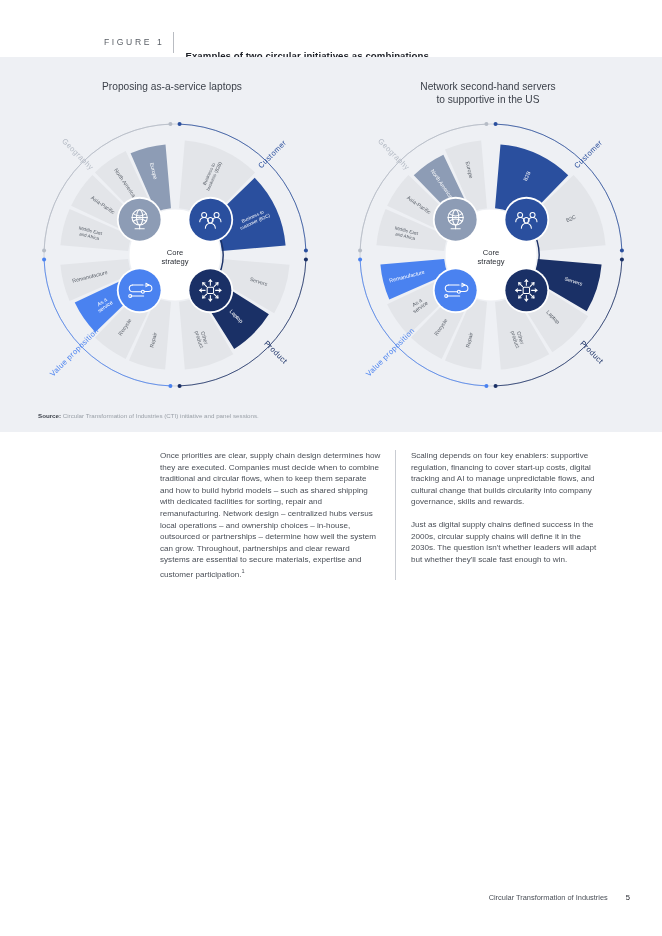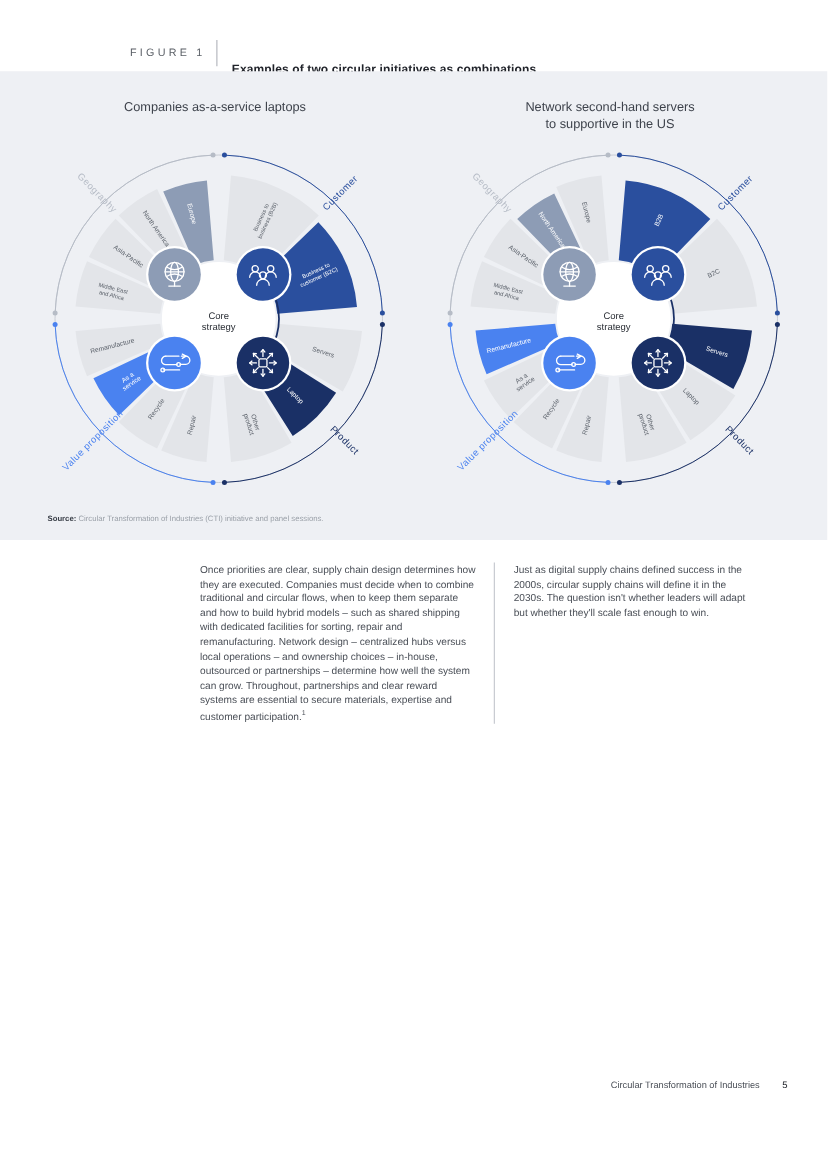--- a/index.html
+++ b/index.html
@@ -54,40 +54,40 @@
     font-size:8.1px;line-height:11.6px;color:#4a4f57;
   }
   .col.left{width:222px;padding-right:14px;border-right:1px solid #c9ccd2;}
   .col.right{width:190px;padding-left:15px;}
   .col p{margin:0 0 11px 0;}
   .col p:last-child{margin-bottom:0;}
   sup{font-size:5.6px;vertical-align:super;}
 
   
   .footer{
-    position:absolute;right:32px;top:863px;
+    position:absolute;right:32px;top:893px;
     font-size:7.4px;color:#4a4f57;display:flex;align-items:center;gap:18px;
   }
   .pagenum{font-size:7.6px;color:#20232a;}
 
   text{font-family:"Liberation Sans", sans-serif;}
 </style>
 </head>
 <body>
 
 <div class="fig-header">
   <span class="fig-label">FIGURE 1</span>
   <span class="fig-rule"></span>
   <span class="fig-title">Examples of two circular initiatives as combinations</span>
 </div>
 
 <div class="fig-band"></div>
 
 <div class="wheel-title" style="left:22px;top:80px;">
-  <span>Companies as-a-service laptops</span>
+  <span>Proposing as-a-service laptops</span>
 </div>
 <div class="wheel-title" style="left:338px;top:80px;">
   <span>Network second-hand servers</span>
   <span class="l2">to supportive in the US</span>
 </div>
 
 <div class="wheel-wrap" style="left:30px;top:110px;">
   <svg id="svg-left" width="290" height="290" viewBox="0 0 290 290">
       <circle cx="145" cy="145" r="131" fill="none" stroke="#c8ccd4" stroke-width="0.8"></circle>
       <g>
@@ -330,20 +330,21 @@
 <div class="source">
   <b>Source:</b>
   <span>Circular Transformation of Industries (CTI) initiative and panel sessions.</span>
 </div>
 
 <div class="cols">
   <div class="col left">
     <p><span>Once priorities are clear, supply chain design determines how they are executed. Companies must decide when to combine traditional and circular flows, when to keep them separate and how to build hybrid models – such as shared shipping with dedicated facilities for sorting, repair and remanufacturing. Network design – centralized hubs versus local operations – and ownership choices – in-house, outsourced or partnerships – determine how well the system can grow. Throughout, partnerships and clear reward systems are essential to secure materials, expertise and customer participation.</span><sup>1</sup></p>
   </div>
   <div class="col right">
+    <p>Scaling depends on four key enablers: supportive regulation, financing to cover start-up costs, digital tracking and AI to manage unpredictable flows, and cultural change that builds circularity into company governance, skills and rewards.</p>
     <p>Just as digital supply chains defined success in the 2000s, circular supply chains will define it in the 2030s. The question isn't whether leaders will adapt but whether they'll scale fast enough to win.</p>
   </div>
 </div>
 
 <div class="footer">
   <span>Circular Transformation of Industries</span>
   <span class="pagenum">5</span>
 </div>
 
 </body></html>

